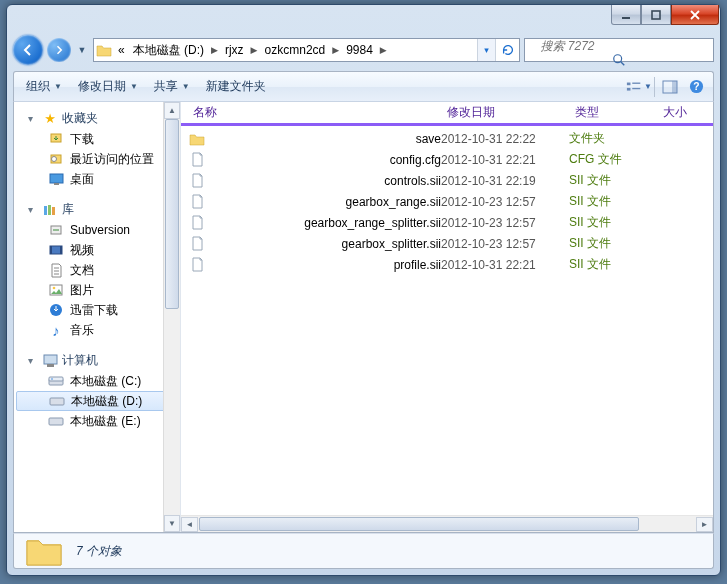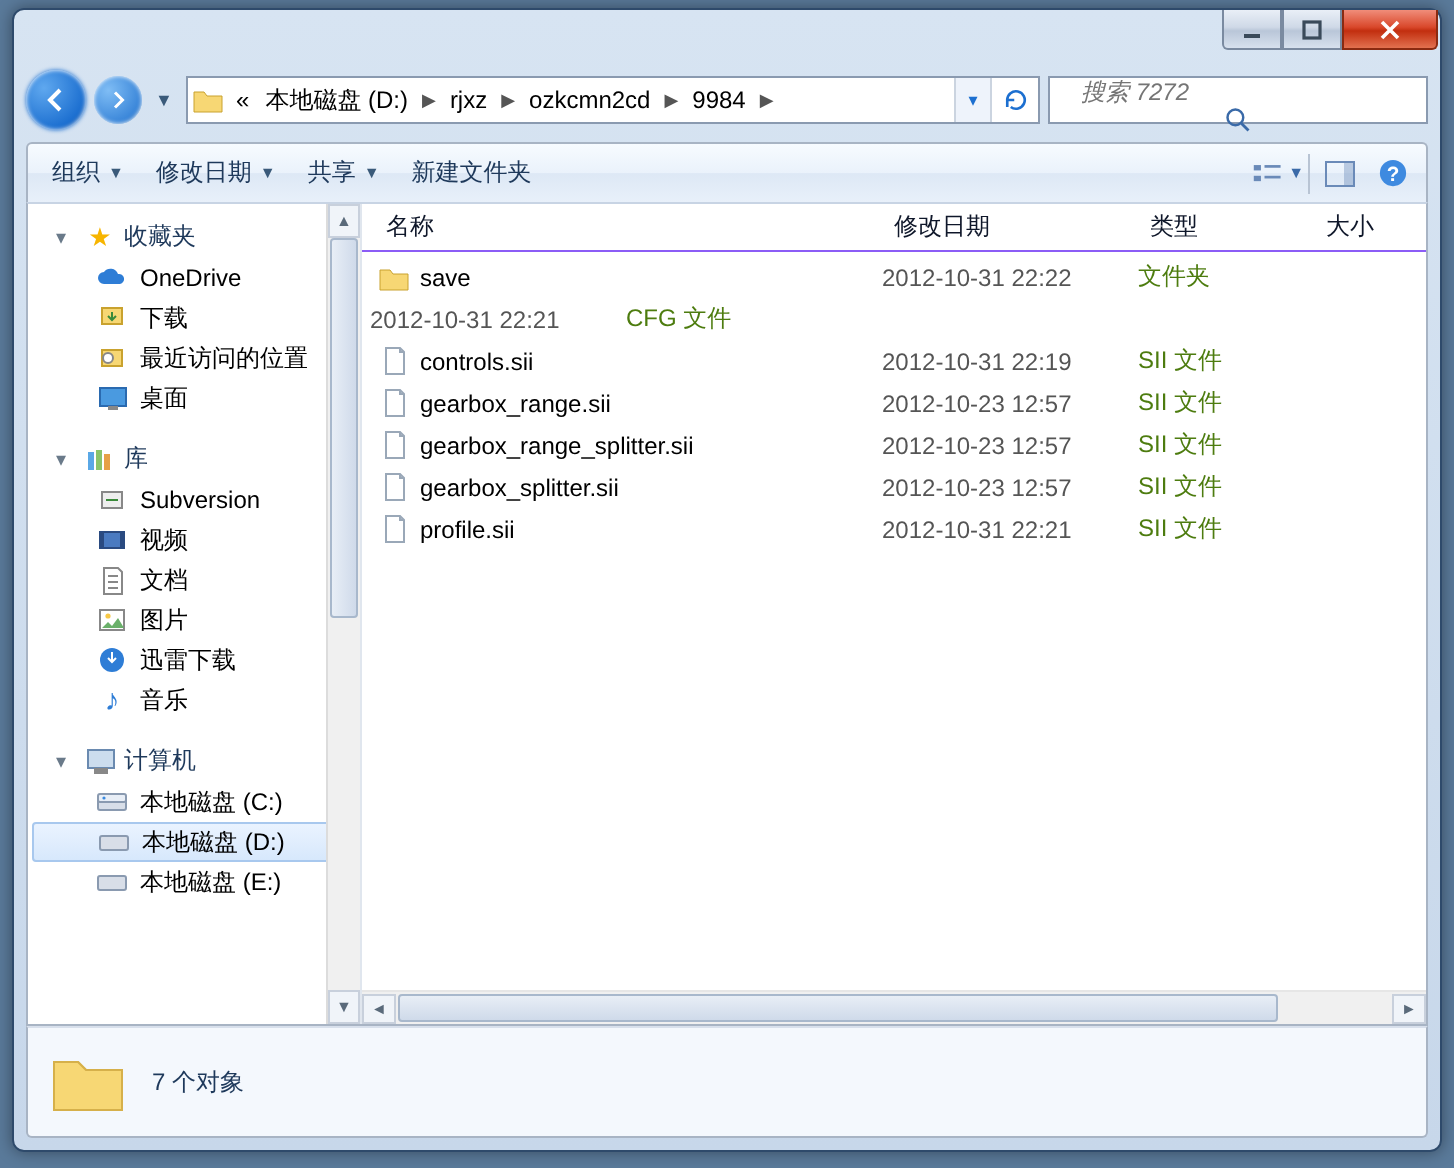--- a/index.html
+++ b/index.html
@@ -88,40 +88,40 @@
   .nav-item.sel { background: linear-gradient(to bottom,#eaf3ff,#d7e8fc); border:1px solid #a8c8ee; border-radius:2px; margin:0 2px; padding-left:32px;}
   .ic { width:16px; height:16px; display:flex;align-items:center;justify-content:center; font-size:13px;}
   .scrollbar-v { position:absolute; right:0; top:0; bottom:0; width:17px; background:#f0f0f0; border-left:1px solid #dcdcdc;}
   .sb-btn { height:17px; background:#f0f4f9; border:1px solid #c8d0dc; font-size:8px; color:#5a6a7a;
     display:flex;align-items:center;justify-content:center;}
   .sb-track { position:absolute; top:17px; bottom:17px; left:0; right:0;}
   .sb-thumb { position:absolute; left:1px; right:1px; top:0; height:190px;
     background:linear-gradient(to right,#e8eef6,#cfdaea); border:1px solid #a8b8cc; border-radius:2px;}
 
   .filespane { flex:1; display:flex; flex-direction:column; min-width:0;}
-  .columns { height:24px; display:flex; align-items:center; font-size:12px; color:#0f172a;
-    border-bottom:1px solid #8b5cf6; padding-left:6px;}
+  .columns { height:24px; display:flex; align-items:center; font-size:12px; color:#4c1d95;
+    border-bottom:3px solid #8b5cf6; padding-left:6px;}
   .col { padding:3px 6px;}
   .col.name{ width:254px;} .col.date{width:128px;} .col.type{width:88px;} .col.size{flex:1;}
   .filelist { flex:1; overflow:hidden; font-size:12px; padding:2px 0 0 4px; position:relative;}
   .row { display:flex; align-items:center; height:21px; }
-  .cell-name{ width:256px; display:flex; align-items:center; gap:5px; padding-left:4px;}
+  .cell-name{ width:256px; display:flex; align-items:center; gap:5px; padding-left:4px;justify-content:space-between;}
   .cell-date{ width:128px; color:#555;} .cell-type{width:88px; color:#4d7c0f;} .cell-size{flex:1;}
   .scrollbar-h { height:17px; background:#f0f0f0; border-top:1px solid #e6e6e6; position:relative;}
   .sb-btn-h { width:17px; height:15px; position:absolute; top:1px; background:#f0f4f9; border:1px solid #c8d0dc;
     font-size:8px; color:#5a6a7a; display:flex;align-items:center;justify-content:center;}
   .sb-btn-h.left{left:0;} .sb-btn-h.right{right:0;}
   .sb-thumb-h { position:absolute; top:1px; left:18px; height:14px; width:440px;
     background:linear-gradient(to bottom,#e8eef6,#cfdaea); border:1px solid #a8b8cc; border-radius:2px;}
 
   
   .details {
-    height:56px; margin:0 6px 6px; background:#f4f8fd; border:1px solid #a8b4c4; border-top:1px solid #d8e0ec;
+    height:36px; margin:0 6px 6px; background:#f4f8fd; border:1px solid #a8b4c4; border-top:1px solid #d8e0ec;
     display:flex; align-items:center; font-size:12px; color:#1e395b; border-radius:0 0 3px 3px;
-    padding:4px 10px; gap:12px;
+    padding:4px 10px; gap:12px;font-style:italic;
   }
   .big-folder { width:40px; height:36px; }
 
   
   .folder-svg{ fill:#f7d774; stroke:#c9a22e; stroke-width:.5;}
   .star{ color:#f7b500;}
 </style>
 </head>
 <body>
 
@@ -239,28 +239,20 @@
 
     <div class="navpane">
       <div class="nav-section">
         <div class="nav-head">
           <span class="exp">▾</span>
           <span class="ic star">★</span>
           <span>收藏夹</span>
         </div>
         <div class="nav-item">
             <span class="ic">
-              <svg width="16" height="12" viewBox="0 0 16 12">
-                <path d="M4 9 a3 3 0 0 1 0-6 a4 4 0 0 1 7 1 a2.5 2.5 0 0 1 1 5 z" fill="#2e7dd6"></path>
-              </svg>
-            </span>
-            <span>OneDrive</span>
-          </div>
-        <div class="nav-item">
-            <span class="ic">
               <svg width="14" height="14" viewBox="0 0 14 14">
                 <rect x="2" y="2" width="10" height="8" fill="#f7d774" stroke="#c9a22e"></rect>
                 <path d="M7 4 v4 m-2 -2 l2 2 l2 -2" stroke="#3a8a3a" fill="none"></path>
               </svg>
             </span>
             <span>下载</span>
           </div>
         <div class="nav-item">
             <span class="ic">
               <svg width="14" height="14" viewBox="0 0 14 14">
@@ -409,20 +401,29 @@
                   <path d="M1 3 h5 l1.5 2 H15 v8 H1 z" fill="#f7d774" stroke="#c9a22e" stroke-width=".5"></path>
                 </svg>
               </span>
               <span>save</span>
             </div>
             <div class="cell-date">2012-10-31 22:22</div>
             <div class="cell-type">文件夹</div>
             <div class="cell-size"></div>
           </div>
           <div class="row">
+            <div class="cell-name">
+              <span class="ic">
+                <svg width="13" height="15" viewBox="0 0 13 15">
+                  <path d="M2 1 h7 l2 2 v11 h-9 z" fill="#fff" stroke="#9aa8b8"></path>
+                  <path d="M9 1 v2 h2" fill="none" stroke="#9aa8b8"></path>
+                </svg>
+              </span>
+              <span>config.cfg</span>
+            </div>
             <div class="cell-date">2012-10-31 22:21</div>
             <div class="cell-type">CFG 文件</div>
             <div class="cell-size"></div>
           </div>
           <div class="row">
             <div class="cell-name">
               <span class="ic">
                 <svg width="13" height="15" viewBox="0 0 13 15">
                   <path d="M2 1 h7 l2 2 v11 h-9 z" fill="#fff" stroke="#9aa8b8"></path>
                   <path d="M9 1 v2 h2" fill="none" stroke="#9aa8b8"></path>

